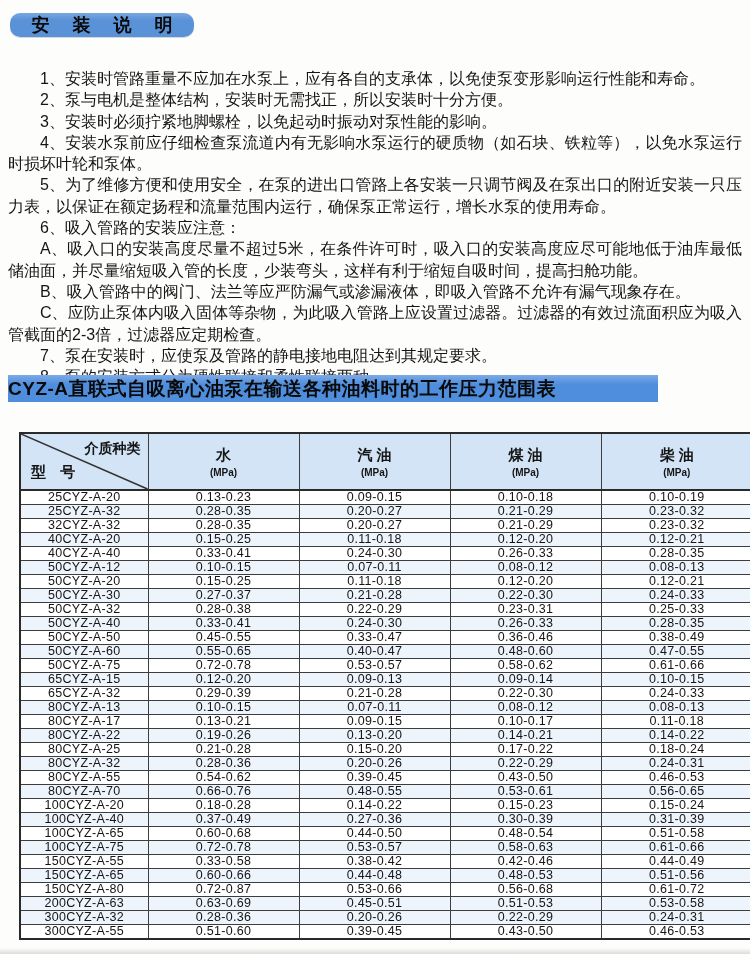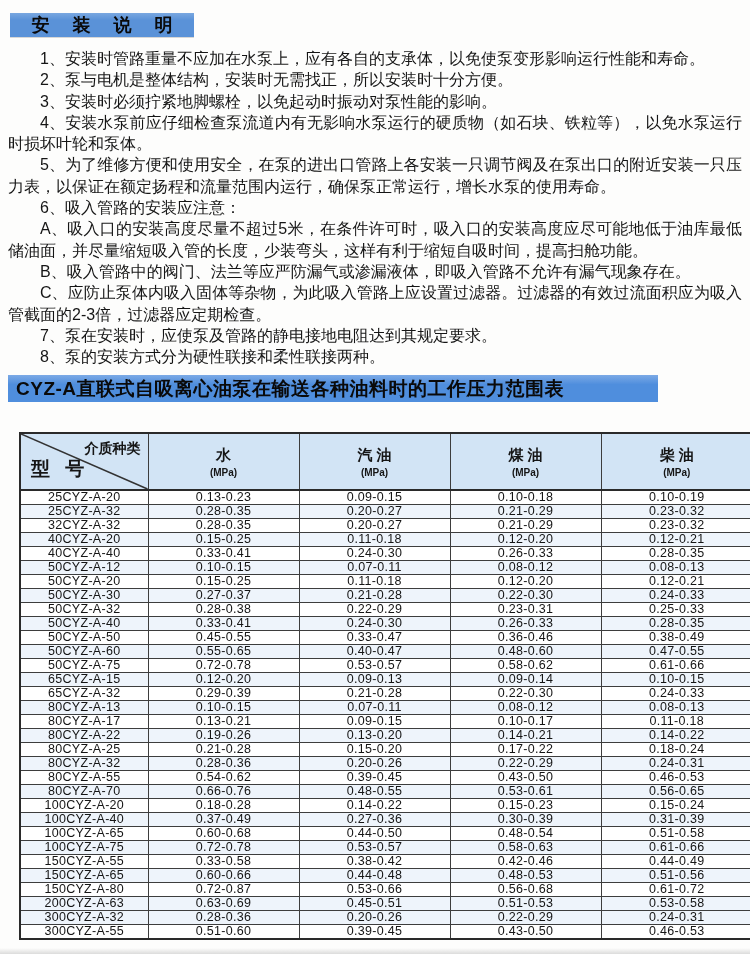--- a/index.html
+++ b/index.html
@@ -14,37 +14,38 @@
 
   
   .title-bar {
     position: absolute; left: 10px; top: 13px;
     width: 184px; height: 24px;
     background: linear-gradient(180deg, #79a7e0 0%, #5a92d8 30%, #5a92d8 100%);
     display: flex; align-items: center; justify-content: center;
     font-size: 18px; font-weight: bold; color: #0a0a0a;
     letter-spacing: 9px; text-indent: 9px;
     box-shadow: 0 1px 0 rgba(0,0,0,0.15);
+    border-radius: 10px;
   }
 
   
   .instructions {
-    position: absolute; left: 8px; top: 48px; width: 734px;
+    position: absolute; left: 8px; top: 68px; width: 734px;
     font-size: 16px; line-height: 21.3px;
     text-align: justify;
   }
   .instructions p { margin: 0; text-indent: 2em; font-weight: 500; }
 
   
   .banner {
     position: absolute; left: 8px; top: 375px;
     width: 650px; height: 27px;
     background: linear-gradient(180deg, #7caae6 0%, #4f8edd 35%, #4f8edd 100%);
     display: flex; align-items: center;
-    padding-left: 8px; box-sizing: border-box;
+    padding-left: 0; box-sizing: border-box;
     font-size: 19px; font-weight: bold; color: #0a0a0a;
     letter-spacing: 0.5px;
   }
 
   
   .ptable {
     position: absolute; left: 19px; top: 432px;
     width: 733px;
     border-collapse: collapse; table-layout: fixed;
     background: #fff;
@@ -72,21 +73,21 @@
 
   
   .diag { position: relative; background: #d2e4f5; }
   .diag svg { position: absolute; left: 0; top: 0; width: 100%; height: 100%; }
   .diag .diag-top {
     position: absolute; right: 7px; top: 6px;
     font-size: 14px; font-weight: bold;
   }
   .diag .diag-bottom {
     position: absolute; left: 10px; bottom: 7px;
-    font-size: 19px; font-weight: bold; letter-spacing: 5px;
+    font-size: 15px; font-weight: bold; letter-spacing: 5px;
   }
 
   
   .scan-edge {
     position: absolute; left: 0; bottom: 0; width: 100%; height: 6px;
     background: linear-gradient(180deg, rgba(0,0,0,0) 0%, rgba(120,120,120,0.25) 100%);
   }
 </style>
 </head>
 <body>

